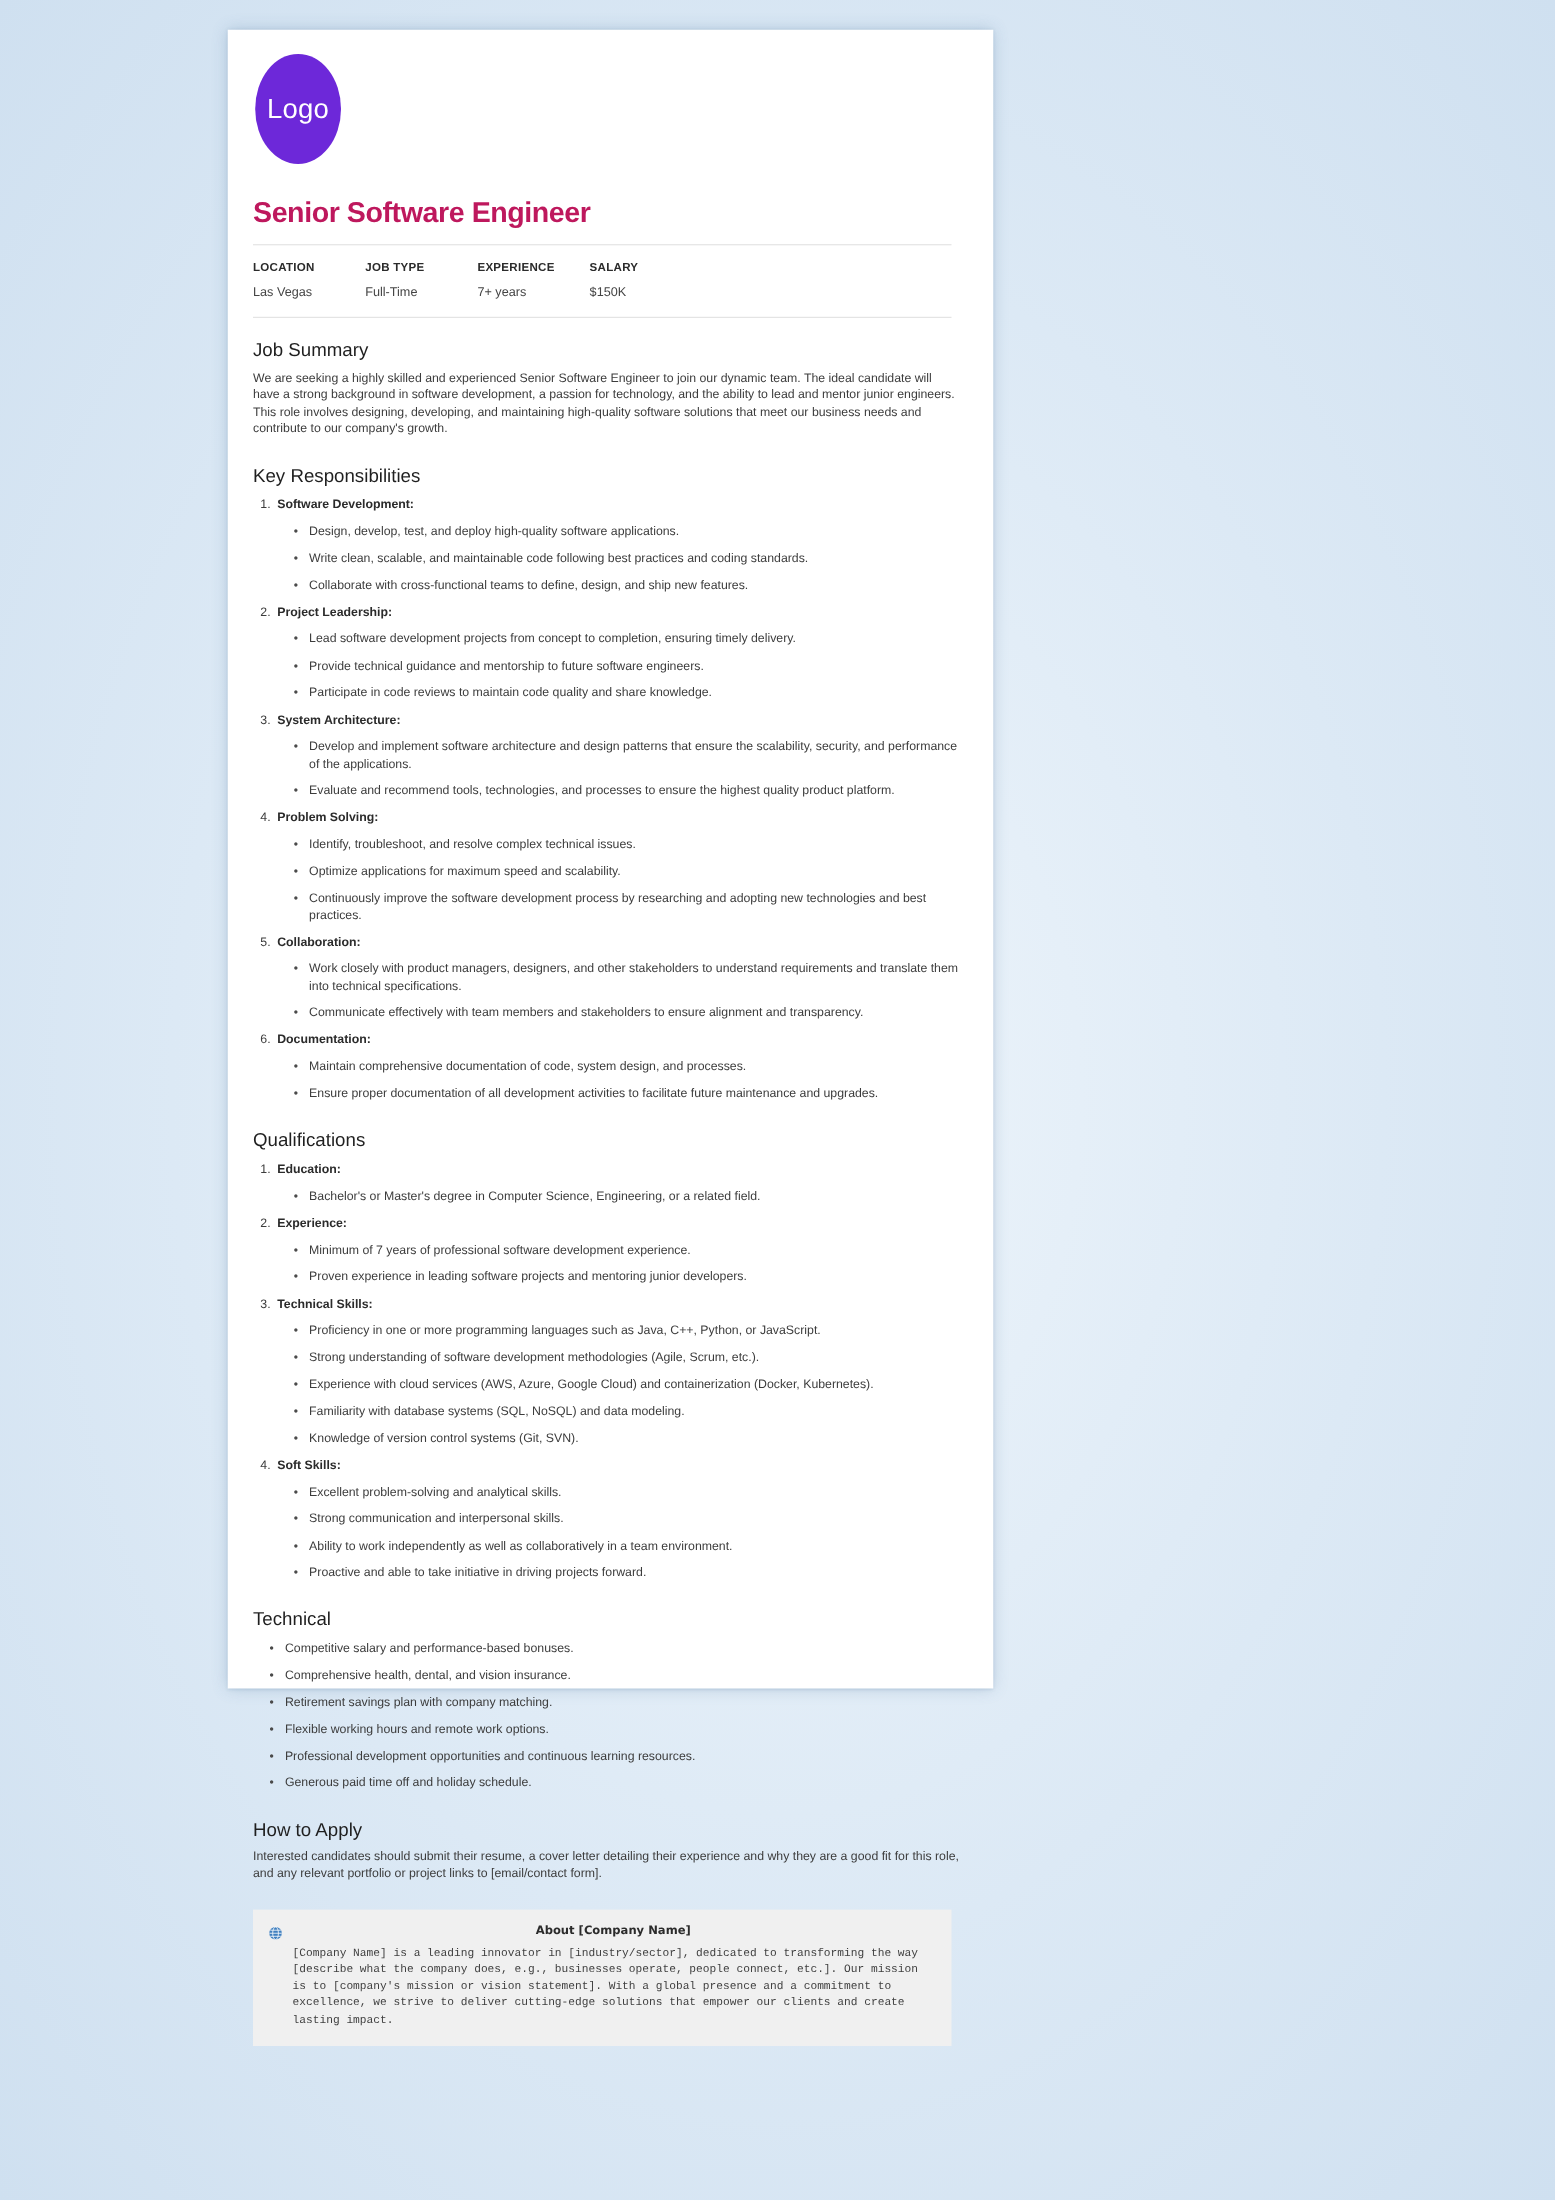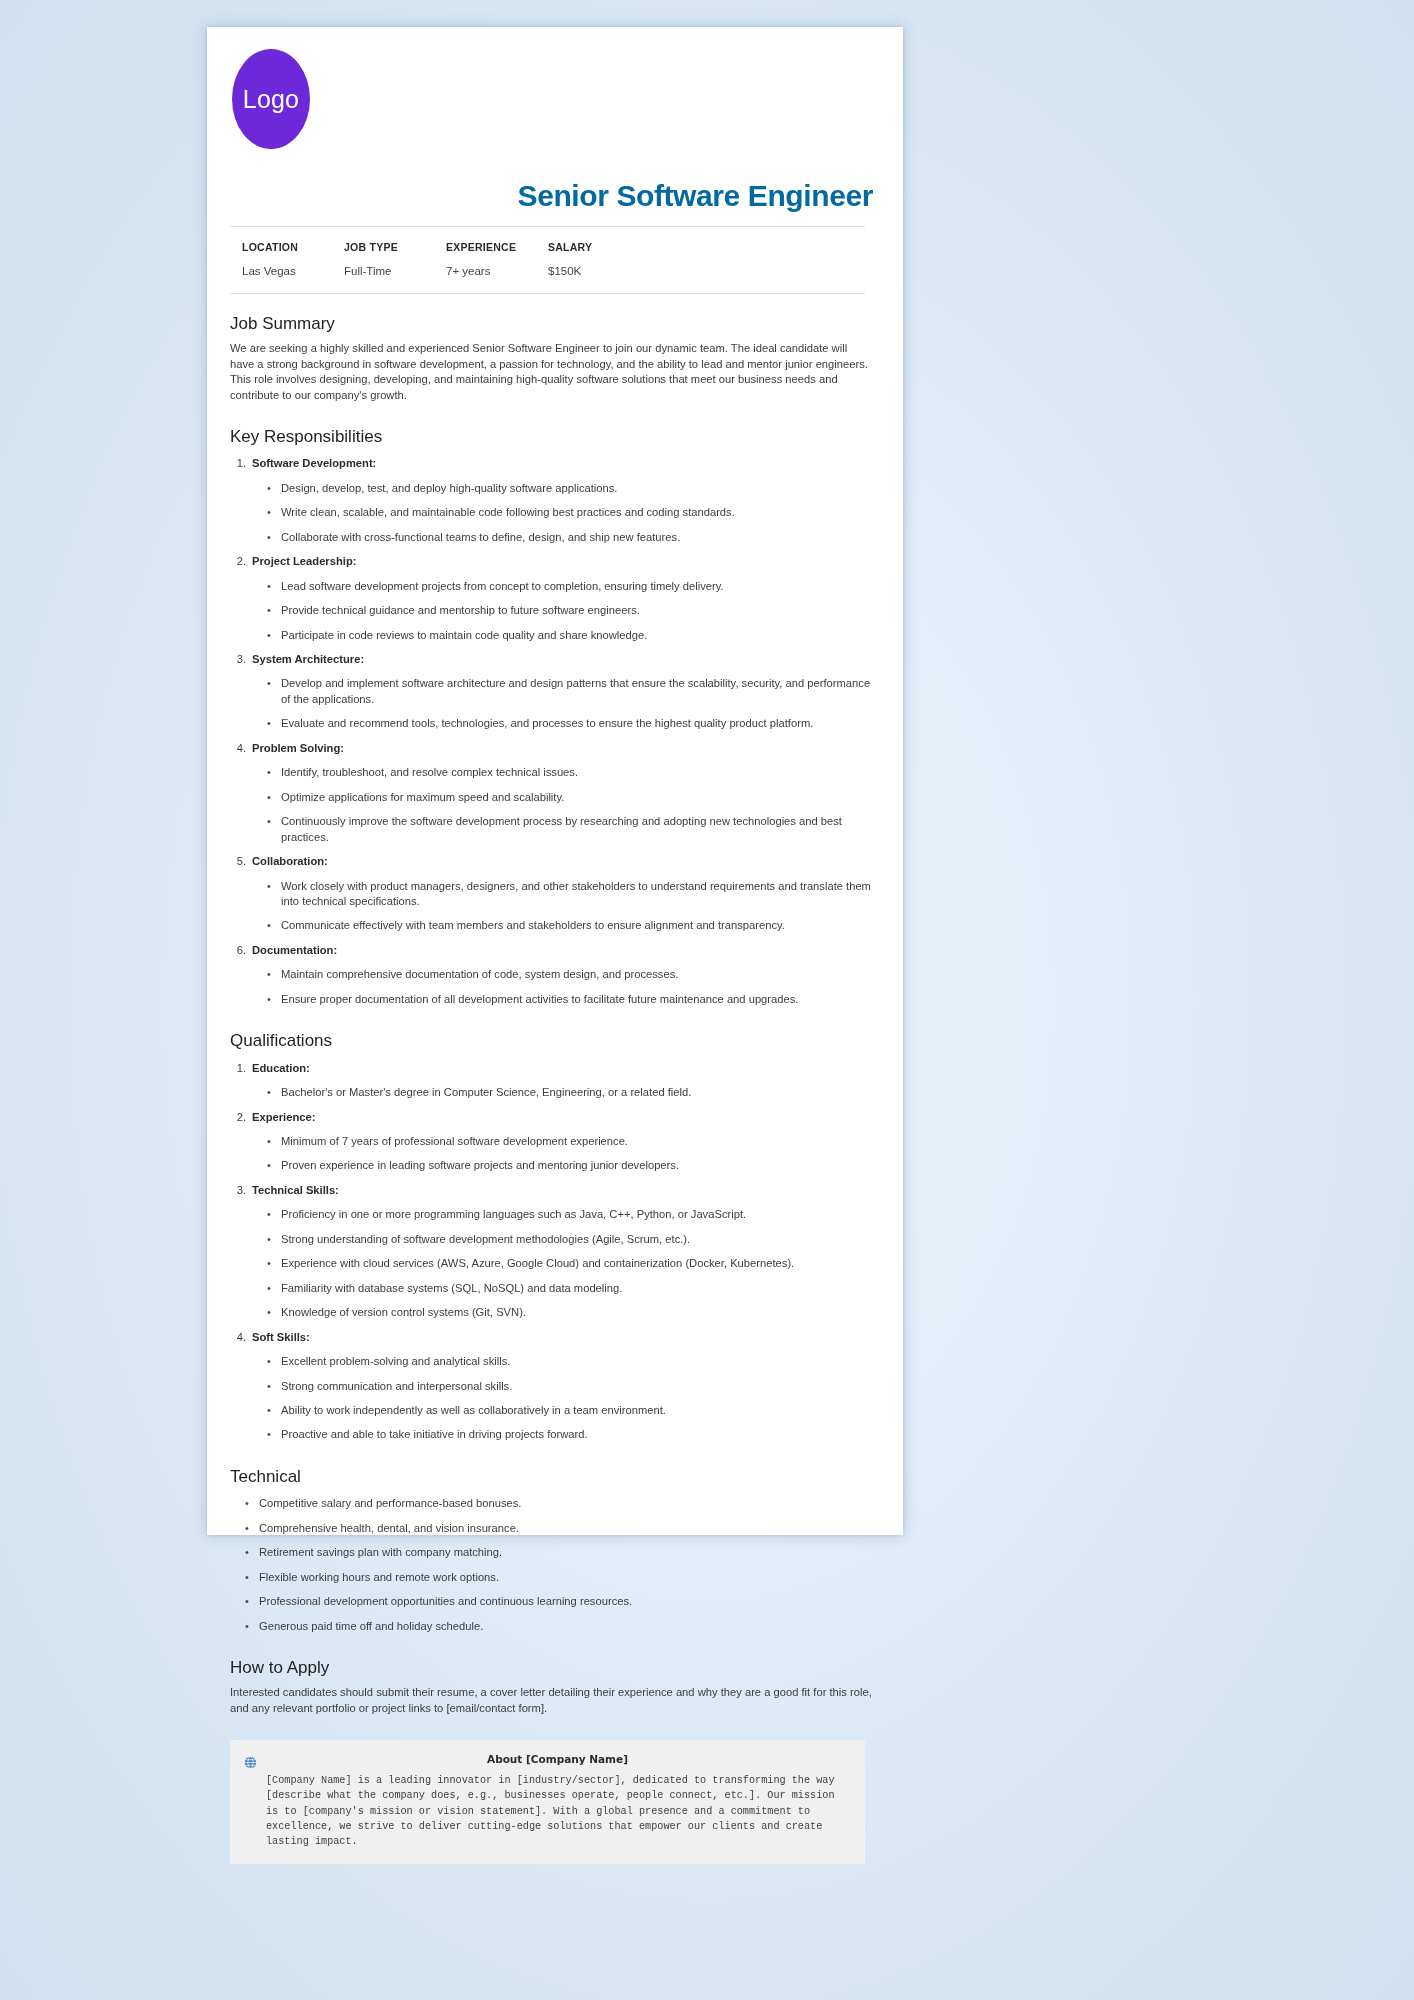--- a/index.html
+++ b/index.html
@@ -41,35 +41,34 @@
     color: #ffffff;
     display: flex;
     align-items: center;
     justify-content: center;
     font-size: 25px;
     font-weight: 400;
     letter-spacing: 0.2px;
     margin-left: 10px;
   }
   .job-title {
-    font-size: 30px;
+    font-size: 26px;
     font-weight: bold;
-    color: #0369a1;
+    color: #be185d;
     letter-spacing: -0.4px;
     margin: 30px 0 0 8px;
     line-height: 1.1;
-    text-align: right;
   }
   .rule {
     border-top: 1px solid #e2e2e2;
     margin: 14px 8px 0 8px;
   }
   .meta {
     display: flex;
-    margin: 13px 0 0 20px;
+    margin: 13px 0 0 8px;
   }
   .meta-col { width: 102px; }
   .meta-label {
     font-size: 10.5px;
     font-weight: bold;
     color: #2b2b2b;
     letter-spacing: 0.25px;
     line-height: 1.4;
   }
   .meta-value {

